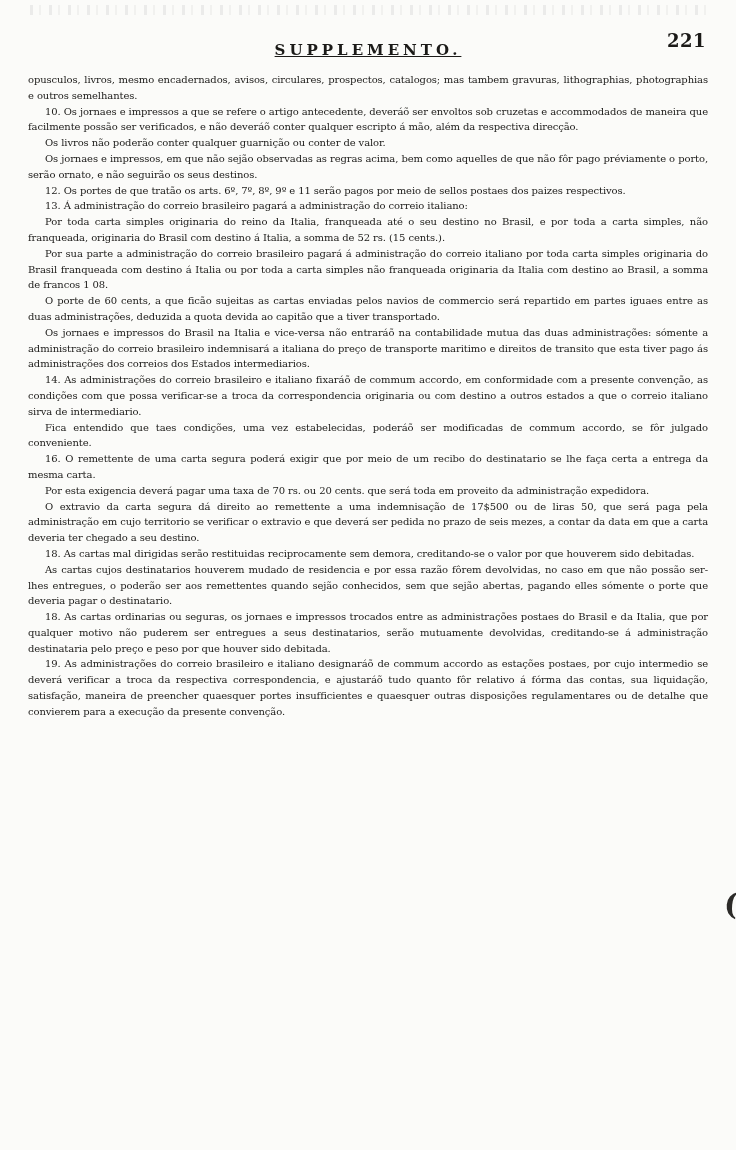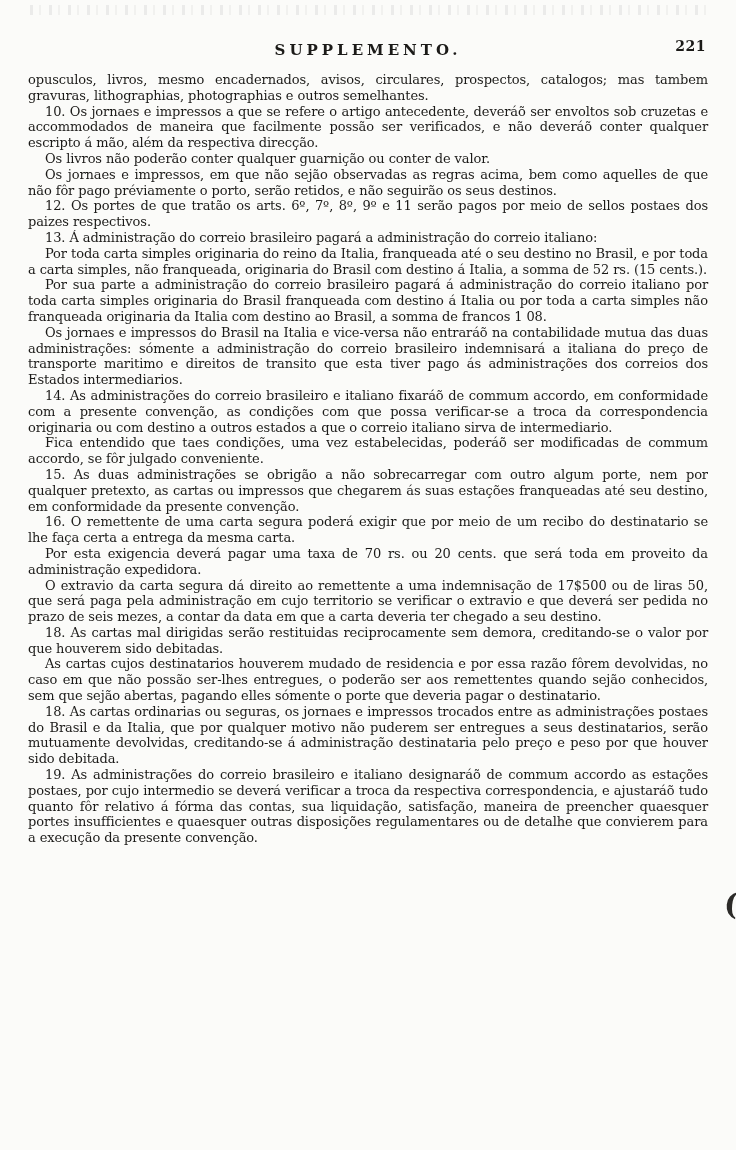--- a/index.html
+++ b/index.html
@@ -32,38 +32,39 @@
       rgba(90, 90, 100, 0.55) 0 3px,
       transparent 3px 9px,
       rgba(90, 90, 100, 0.35) 9px 11px,
       transparent 11px 19px
     );
   }
   .header {
     position: relative;
     padding-top: 41px;
     height: 24px;
+    text-decoration: underline;
   }
   .title {
     text-align: center;
     font-weight: bold;
     font-size: 15px;
     letter-spacing: 4px;
   }
   .pagenum {
     position: absolute;
     right: 30px;
-    top: 38px;
+    top: 30px;
     font-weight: bold;
-    font-size: 14px;
+    font-size: 18px;
     letter-spacing: 0.5px;
   }
   .doc-body {
     padding: 7px 28px 0 28px;
-    font-size: 13px;
+    font-size: 10px;
     line-height: 15.8px;
     text-align: justify;
     letter-spacing: -0.1px;
   }
   .doc-body p {
     margin: 0;
     text-indent: 17px;
   }
   .doc-body p.noindent {
     text-indent: 0;
@@ -87,29 +88,29 @@
 
   <div class="header">
     <div class="title">SUPPLEMENTO.</div>
     <div class="pagenum">221</div>
   </div>
 
   <div class="doc-body">
     <p class="noindent">opusculos, livros, mesmo encadernados, avisos, circulares, prospectos, catalogos; mas tambem gravuras, lithographias, photographias e outros semelhantes.</p>
     <p>10. Os jornaes e impressos a que se refere o artigo antecedente, deveráõ ser envoltos sob cruzetas e accommodados de maneira que facilmente possão ser verificados, e não deveráõ conter qualquer escripto á mão, além da respectiva direcção.</p>
     <p>Os livros não poderão conter qualquer guarnição ou conter de valor.</p>
-    <p>Os jornaes e impressos, em que não sejão observadas as regras acima, bem como aquelles de que não fôr pago préviamente o porto, serão retidos, e não seguirão os seus destinos.</p>
+    <p>Os jornaes e impressos, em que não sejão observadas as regras acima, bem como aquelles de que não fôr pago préviamente o porto, serão ornato, e não seguirão os seus destinos.</p>
     <p>12. Os portes de que tratão os arts. 6º, 7º, 8º, 9º e 11 serão pagos por meio de sellos postaes dos paizes respectivos.</p>
     <p>13. Á administração do correio brasileiro pagará a administração do correio italiano:</p>
     <p>Por toda carta simples originaria do reino da Italia, franqueada até o seu destino no Brasil, e por toda a carta simples, não franqueada, originaria do Brasil com destino á Italia, a somma de 52 rs. (15 cents.).</p>
     <p>Por sua parte a administração do correio brasileiro pagará á administração do correio italiano por toda carta simples originaria do Brasil franqueada com destino á Italia ou por toda a carta simples não franqueada originaria da Italia com destino ao Brasil, a somma de francos 1 08.</p>
+    <p>O porte de 60 cents, a que ficão sujeitas as cartas enviadas pelos navios de commercio será repartido em partes iguaes entre as duas administrações, deduzida a quota devida ao capitão que a tiver transportado.</p>
     <p>Os jornaes e impressos do Brasil na Italia e vice-versa não entraráõ na contabilidade mutua das duas administrações: sómente a administração do correio brasileiro indemnisará a italiana do preço de transporte maritimo e direitos de transito que esta tiver pago ás administrações dos correios dos Estados intermediarios.</p>
     <p>14. As administrações do correio brasileiro e italiano fixaráõ de commum accordo, em conformidade com a presente convenção, as condições com que possa verificar-se a troca da correspondencia originaria ou com destino a outros estados a que o correio italiano sirva de intermediario.</p>
     <p>Fica entendido que taes condições, uma vez estabelecidas, poderáõ ser modificadas de commum accordo, se fôr julgado conveniente.</p>
-    <p>15. As duas administrações se obrigão a não sobrecarregar com outro algum porte, nem por qualquer pretexto, as cartas ou impressos que chegarem ás suas estações franqueadas até seu destino, em conformidade da presente convenção.</p>
     <p>16. O remettente de uma carta segura poderá exigir que por meio de um recibo do destinatario se lhe faça certa a entrega da mesma carta.</p>
     <p>Por esta exigencia deverá pagar uma taxa de 70 rs. ou 20 cents. que será toda em proveito da administração expedidora.</p>
     <p>O extravio da carta segura dá direito ao remettente a uma indemnisação de 17$500 ou de liras 50, que será paga pela administração em cujo territorio se verificar o extravio e que deverá ser pedida no prazo de seis mezes, a contar da data em que a carta deveria ter chegado a seu destino.</p>
     <p>18. As cartas mal dirigidas serão restituidas reciprocamente sem demora, creditando-se o valor por que houverem sido debitadas.</p>
     <p>As cartas cujos destinatarios houverem mudado de residencia e por essa razão fôrem devolvidas, no caso em que não possão ser-lhes entregues, o poderão ser aos remettentes quando sejão conhecidos, sem que sejão abertas, pagando elles sómente o porte que deveria pagar o destinatario.</p>
     <p>18. As cartas ordinarias ou seguras, os jornaes e impressos trocados entre as administrações postaes do Brasil e da Italia, que por qualquer motivo não puderem ser entregues a seus destinatarios, serão mutuamente devolvidas, creditando-se á administração destinataria pelo preço e peso por que houver sido debitada.</p>
     <p>19. As administrações do correio brasileiro e italiano designaráõ de commum accordo as estações postaes, por cujo intermedio se deverá verificar a troca da respectiva correspondencia, e ajustaráõ tudo quanto fôr relativo á fórma das contas, sua liquidação, satisfação, maneira de preencher quaesquer portes insufficientes e quaesquer outras disposições regulamentares ou de detalhe que convierem para a execução da presente convenção.</p>
   </div>
 
   <div class="ink-mark">(</div>

